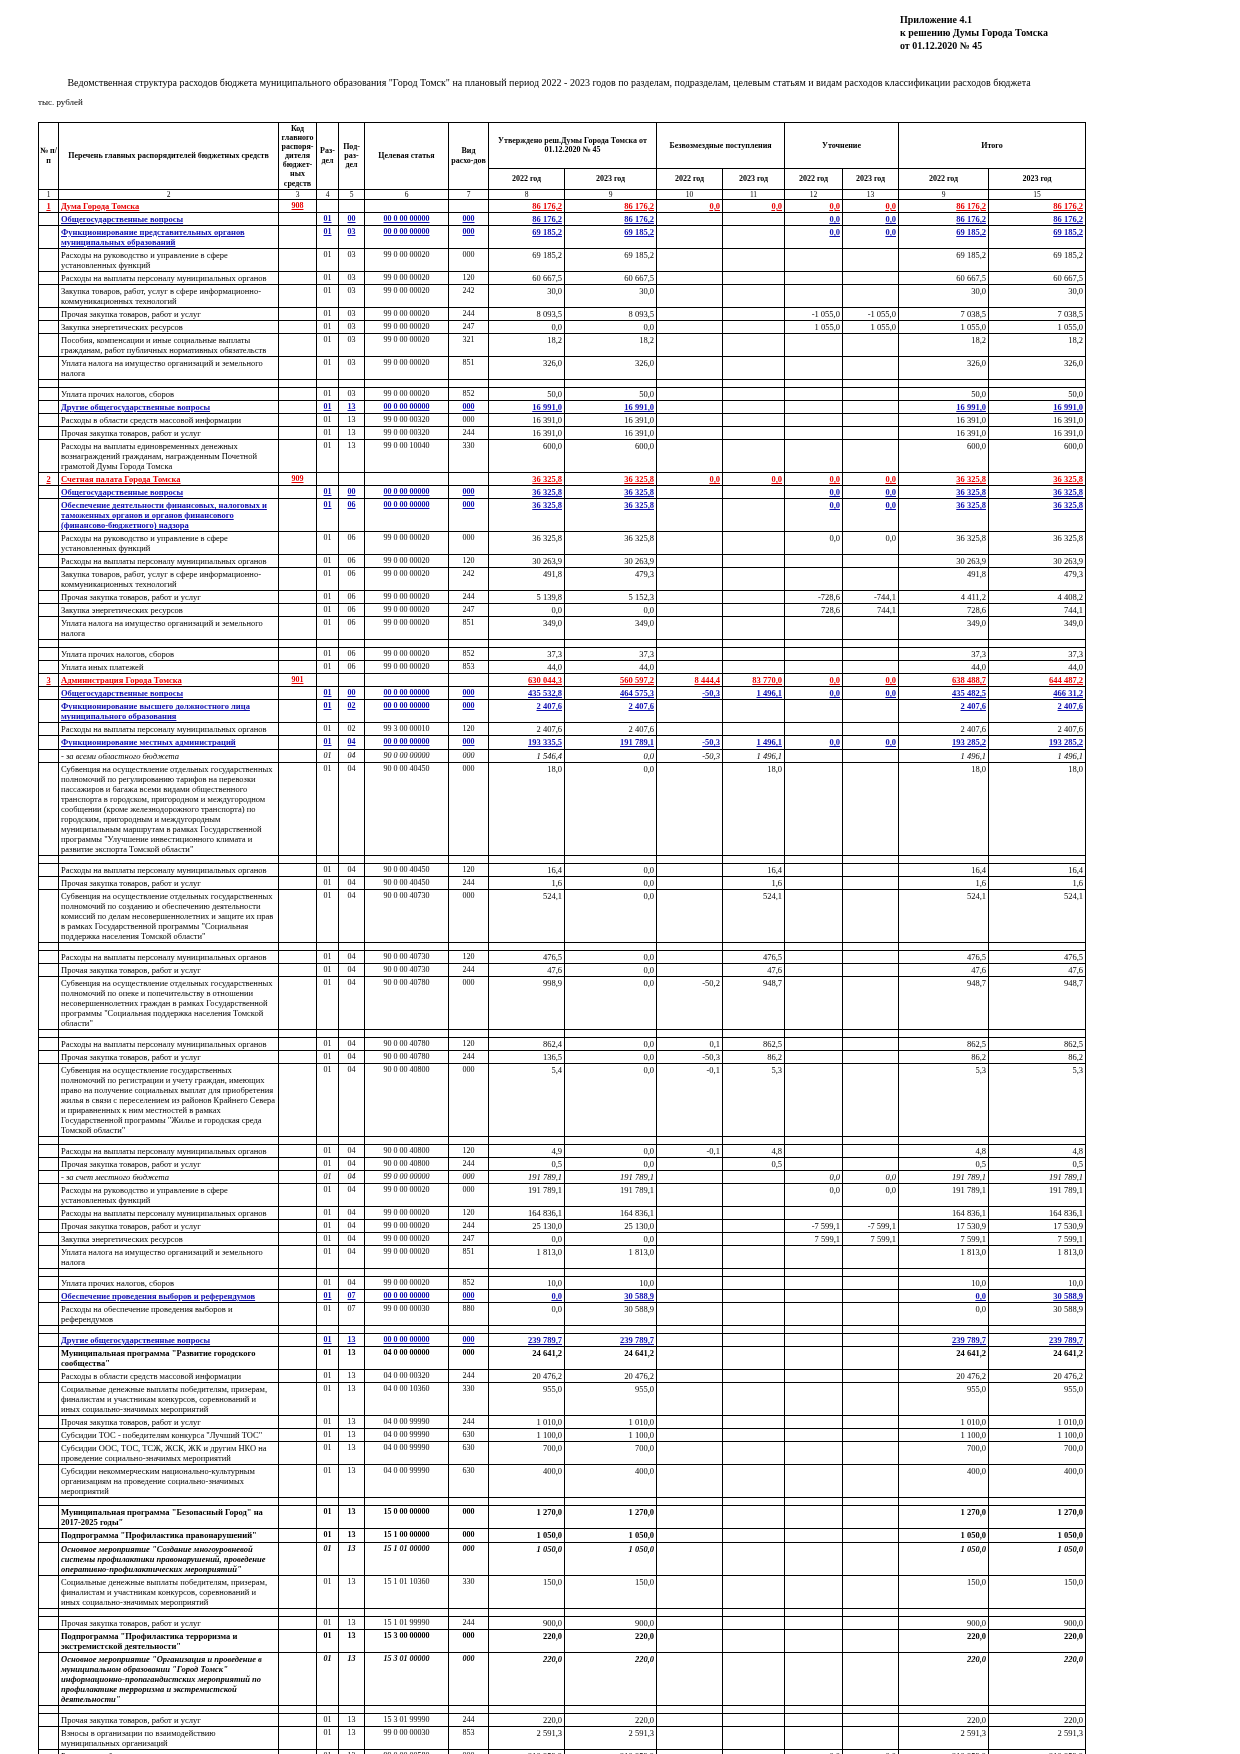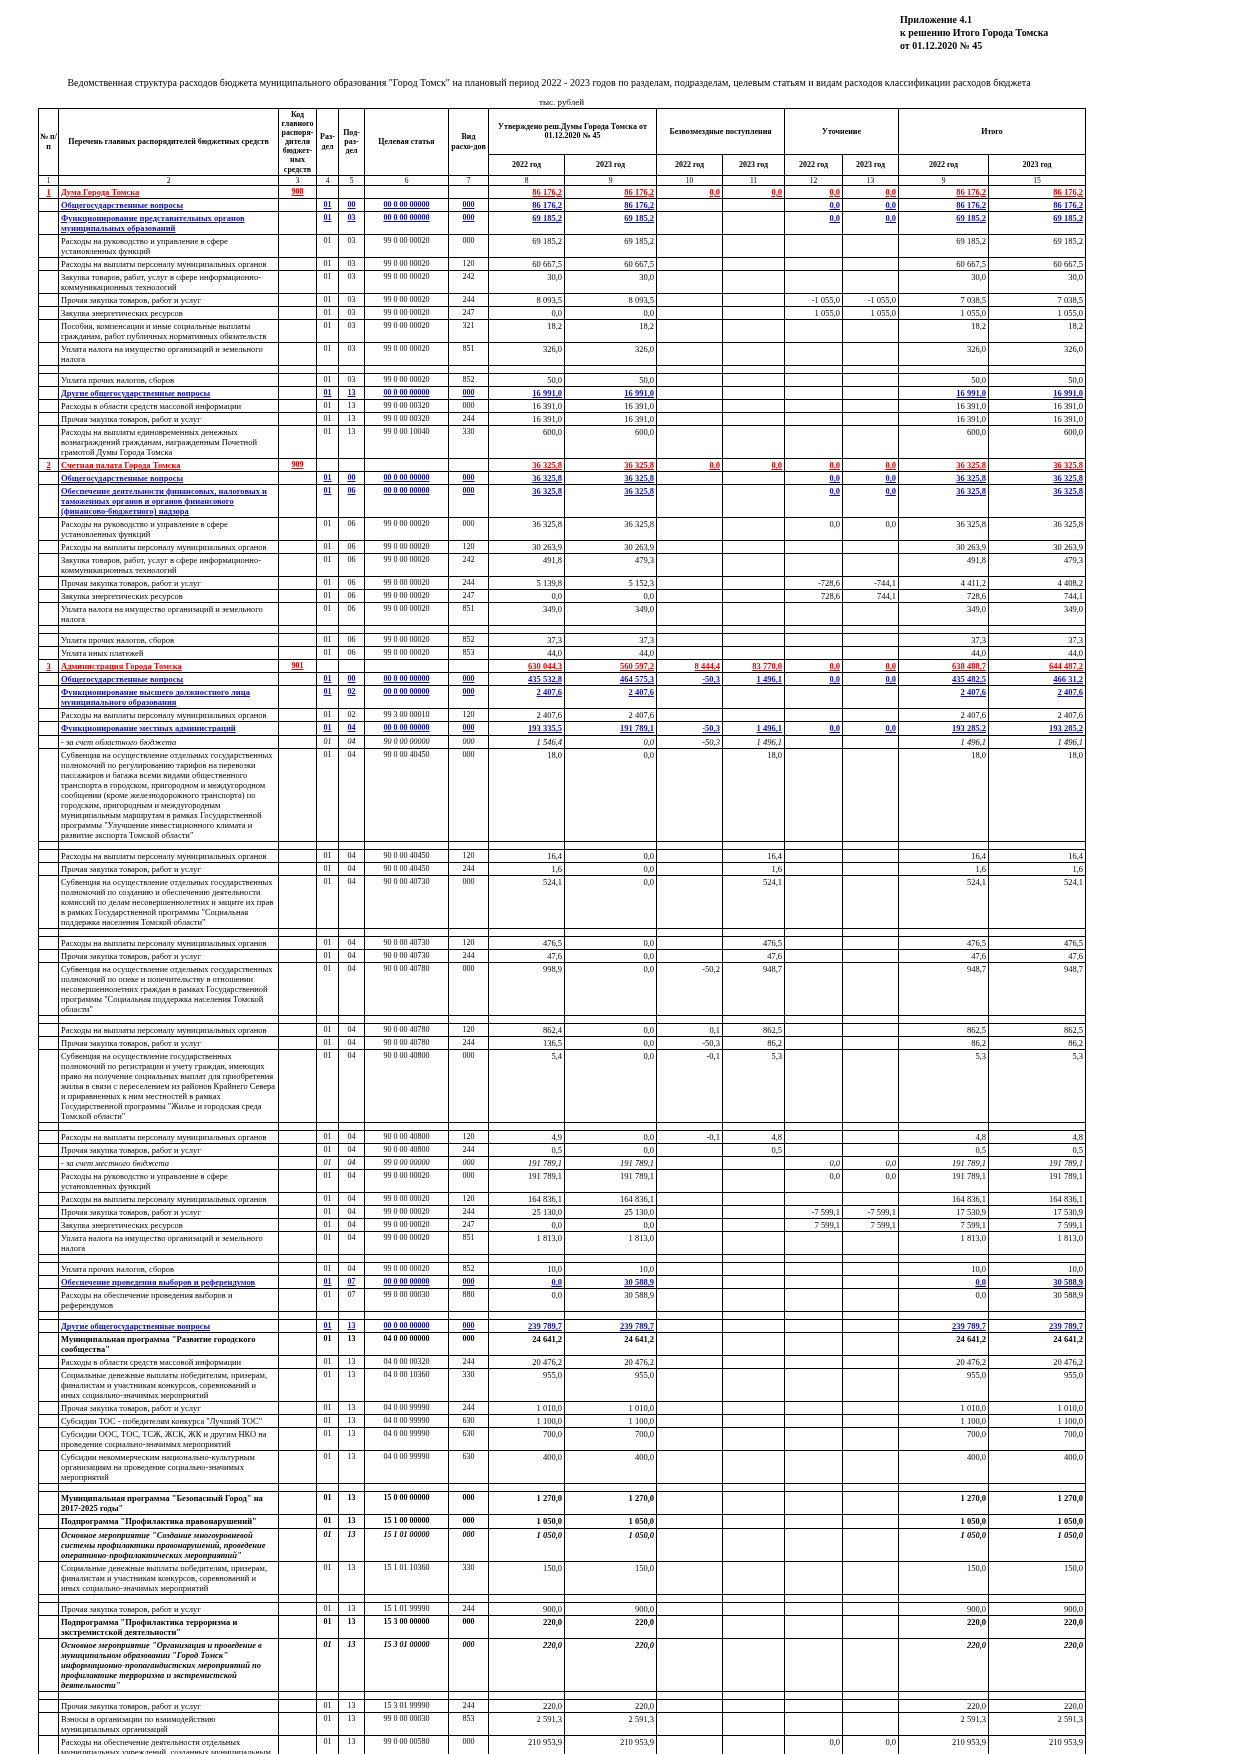--- a/index.html
+++ b/index.html
@@ -9,21 +9,21 @@
   }
   .page{
     box-sizing:border-box;width:1240px;height:1754px;
     padding:13px 35px 0 38px;overflow:hidden;position:relative;
   }
   .corner{margin-left:862px;font-size:10px;font-weight:700;line-height:1.3;}
   .doc-title{
     width:1022px;margin-top:24px;text-align:center;
     font-size:10px;font-weight:400;line-height:1.35;
   }
-  .units{width:1047px;text-align:center;font-size:9px;margin-top:7px;margin-bottom:1px;}
+  .units{width:1047px;text-align:left;font-size:9px;margin-top:7px;margin-bottom:15px;}
   table.budget{border-collapse:collapse;table-layout:fixed;width:1047px;}
   .budget th,.budget td{
     border:1px solid #000;padding:1px 2px;vertical-align:top;
     word-wrap:break-word;overflow-wrap:break-word;
   }
   .budget thead th{
     font-size:8px;font-weight:700;text-align:center;vertical-align:middle;
     line-height:1.15;padding:1px;
   }
   .budget tr.h1 th{height:42px;}
@@ -40,21 +40,21 @@
   tr.r-b td{font-weight:700;}
   tr.r-bi td{font-weight:700;font-style:italic;}
   tr.r-spacer td{height:7px;padding:0;}
 </style>
 </head>
 <body>
 
 <div class="page">
   <div class="corner">
     <div>Приложение 4.1</div>
-    <div>к решению Итого Города Томска</div>
+    <div>к решению Думы Города Томска</div>
     <div>от 01.12.2020 № 45</div>
   </div>
 
   <div class="doc-title">Ведомственная структура расходов бюджета муниципального образования "Город Томск" на плановый период 2022 - 2023 годов по разделам, подразделам, целевым статьям и видам расходов классификации расходов бюджета</div>
 
   <div class="units">тыс. рублей</div>
 
   <table class="budget">
     <colgroup>
       <col style="width:20px">
@@ -672,21 +672,21 @@
           <td class="c9">191 789,1</td>
           <td class="c10">-50,3</td>
           <td class="c11">1 496,1</td>
           <td class="c12">0,0</td>
           <td class="c13">0,0</td>
           <td class="c14">193 285,2</td>
           <td class="c15">193 285,2</td>
         </tr>
         <tr class="r-i">
           <td class="c1"></td>
-          <td class="c2"> - за счет областного бюджета</td>
+          <td class="c2"> - за всеми областного бюджета</td>
           <td class="c3"></td>
           <td class="c4">01</td>
           <td class="c5">04</td>
           <td class="c6">90 0 00 00000</td>
           <td class="c7">000</td>
           <td class="c8">1 546,4</td>
           <td class="c9">0,0</td>
           <td class="c10">-50,3</td>
           <td class="c11">1 496,1</td>
           <td class="c12"></td>

